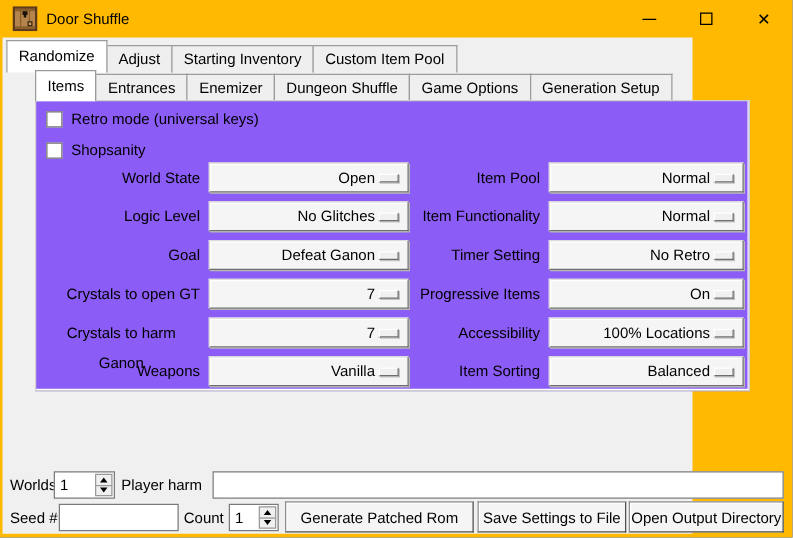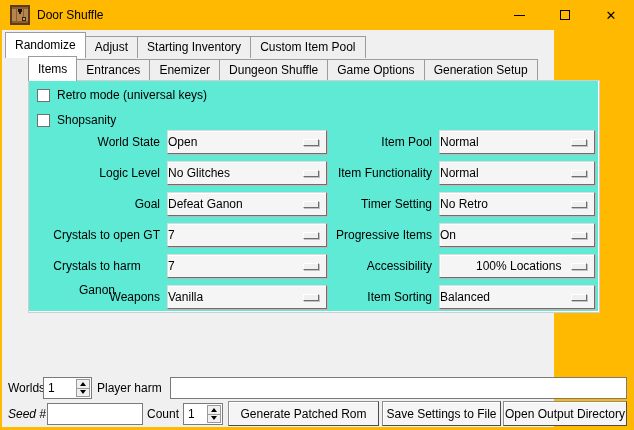--- a/index.html
+++ b/index.html
@@ -37,41 +37,41 @@
     margin-right:-1px; white-space:nowrap; position:relative; z-index:1;
   }
   .tab.active {
     background:#ffffff; margin-top:0; padding-top:5px; padding-bottom:6px;
     z-index:3;
   }
   .tabrow-sub .tab.active { padding-bottom:5px; }
   
   .panel {
     position:absolute; left:26px; top:50px; width:572px; height:233px;
-    background:#5eead4; border:1px solid #cfcfcf;
+    background:#8b5cf6; border:1px solid #cfcfcf;
     box-shadow: inset -1px -1px 0 #ffffff;
     z-index:2;
   }
   
   .checkrow { position:absolute; display:flex; align-items:center; }
   .checkbox {
     width:13px; height:13px; background:#fff;
     border:1px solid #707070; display:inline-block;
   }
   .checklabel { margin-left:7px; }
   
   .optlabel {
     position:absolute; height:24px; line-height:24px; text-align:right;
   }
   .optbtn {
     position:absolute; height:24px;
     background:#f5f5f5;
     border:1px solid; border-color:#dcdcdc #6e6e6e #6e6e6e #dcdcdc;
     box-shadow: inset 1px 1px 0 #ffffff, 1px 1px 0 #b8b8b8;
-    display:flex; align-items:center; justify-content:flex-start;
+    display:flex; align-items:center; justify-content:flex-end;
     cursor:default;
   }
   .optbtn .optvalue { padding-right:26px; }
   .opt-ind {
     position:absolute; right:7px; top:8px; width:16px; height:7px;
     background:#f0f0f0;
     border:1px solid; border-color:#ffffff #6e6e6e #6e6e6e #ffffff;
     box-shadow: 1px 1px 0 #c2c2c2;
   }
   
@@ -235,21 +235,21 @@
           </span>
         <span class="spinbtn">
             <span class="arrow-down"></span>
           </span>
       </span>
     </div>
 
     <div class="blabel" style="left:95px; top:347px;">Player harm</div>
     <input class="entry" style="left: 168px; top: 347px; width: 457px;" value="">
 
-    <div class="blabel" style="left:6px; top:373px;font-style:italic;">Seed #</div>
+    <div class="blabel" style="left:6px; top:373px;">Seed #</div>
     <input class="entry" style="left: 45px; top: 373px; width: 96px;" value="">
 
     <div class="blabel" style="left:145px; top:373px;">Count</div>
 
     <div class="spinbox" style="left:181px; top:373px; width:40px;">
       <span class="spinvalue">1</span>
       <span class="spinbtns">
         <span class="spinbtn">
             <span class="arrow-up"></span>
           </span>

